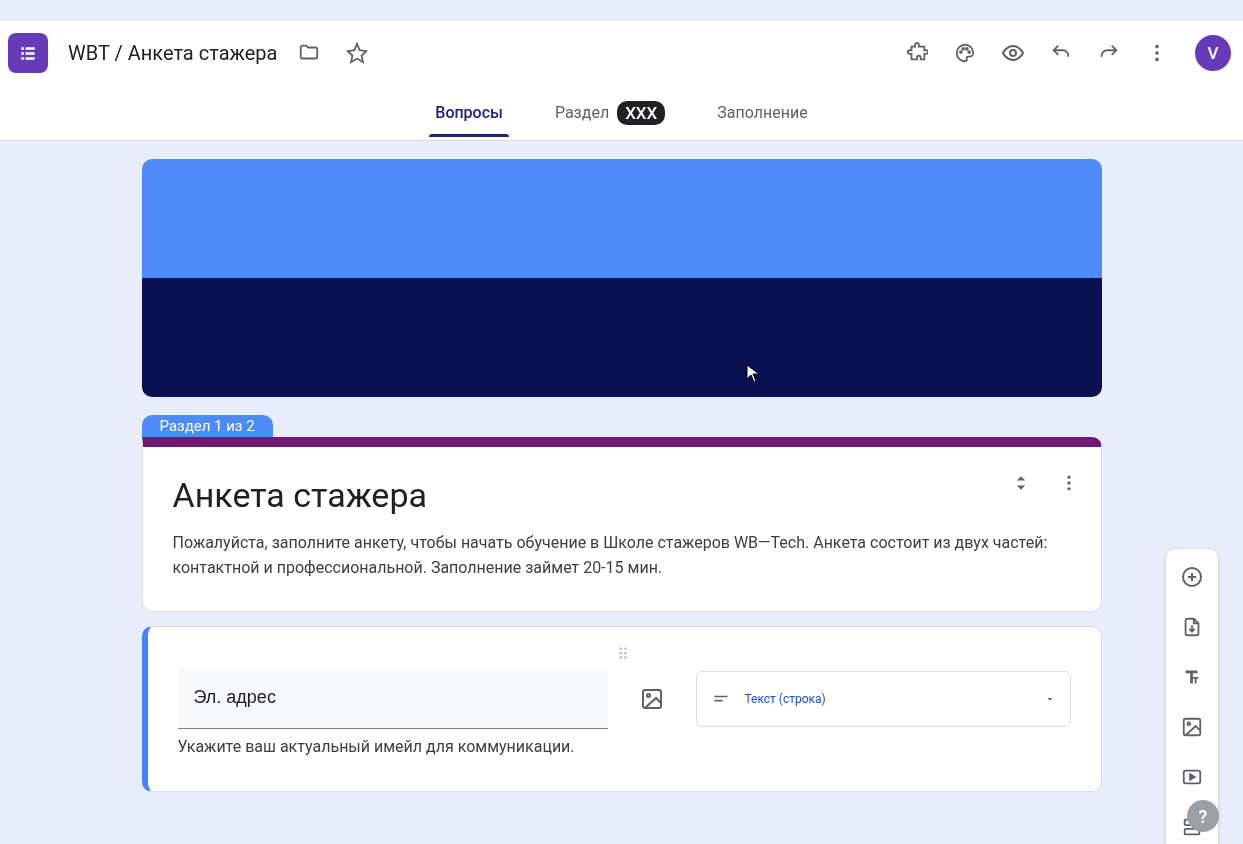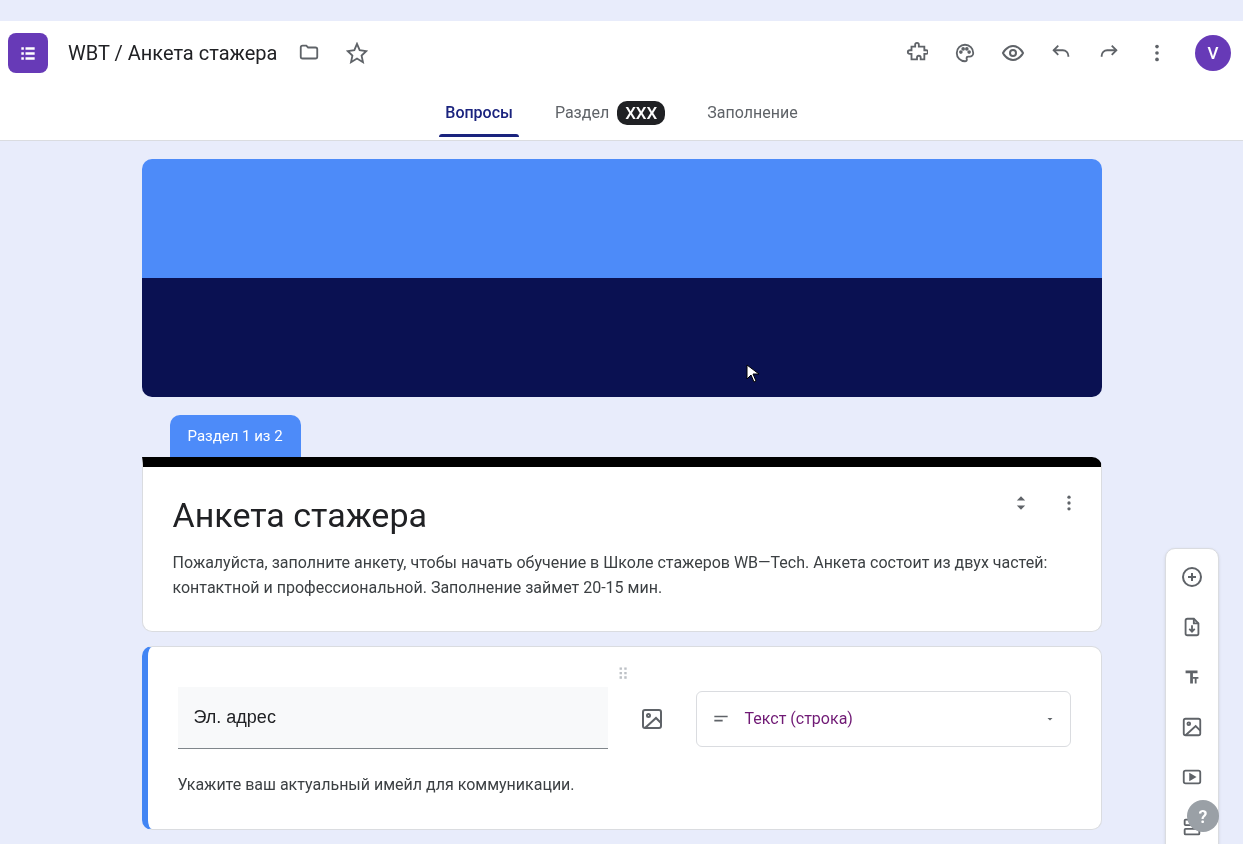--- a/index.html
+++ b/index.html
@@ -64,21 +64,21 @@
     font-weight: 500;
     margin-left: 10px;
   }
   
   .tabs-bar {
     background: #fff;
     height: 56px;
     display: flex;
     align-items: center;
     justify-content: center;
-    gap: 30px;
+    gap: 40px;
     border-bottom: 1px solid #dadce0;
   }
   .tab {
     font-size: 16px;
     color: #5f6368;
     padding: 14px 6px;
     cursor: pointer;
     position: relative;
     display: flex;
     align-items: center;
@@ -116,33 +116,32 @@
     display: flex;
     flex-direction: column;
   }
   .cover-top { flex: 1; background: #4d8bf9; }
   .cover-bottom { flex: 1; background: #0a1152; }
   .section-pill {
     display: inline-block;
     background: #4d8bf9;
     color: #fff;
     font-size: 15px;
-    padding: 12px 18px;
+    padding: 2px 18px;
     border-radius: 10px 10px 0 0;
     margin-top: 18px;
-    margin-left: 28px;
   }
   .card {
     background: #fff;
     border-radius: 10px;
     border: 1px solid #dadce0;
     position: relative;
   }
   .title-card {
-    border-top: 10px solid #000000;
+    border-top: 10px solid #701a75;
     border-top-left-radius: 0;
     padding: 28px 30px 30px;
   }
   .title-card .form-title {
     font-size: 34px;
     font-weight: 400;
     color: #202124;
     margin-bottom: 16px;
   }
   .title-card .desc {
@@ -196,23 +195,23 @@
     border: 1px solid #dadce0;
     border-radius: 6px;
     height: 56px;
     display: flex;
     align-items: center;
     padding: 0 14px;
     gap: 14px;
     cursor: pointer;
     margin-top: 4px;
   }
-  .type-select .ts-label { flex: 1; font-size: 16px; color: #701a75; }
+  .type-select .ts-label { flex: 1; font-size: 12px; color: #1d4ed8; }
   .q-desc {
-    margin-top: 26px;
+    margin-top: 8px;
     font-size: 16px;
     color: #3c4043;
     border-bottom: 1px dotted transparent;
     padding-bottom: 4px;
   }
   
   .side-toolbar {
     position: absolute;
     right: 24px;
     top: 548px;

